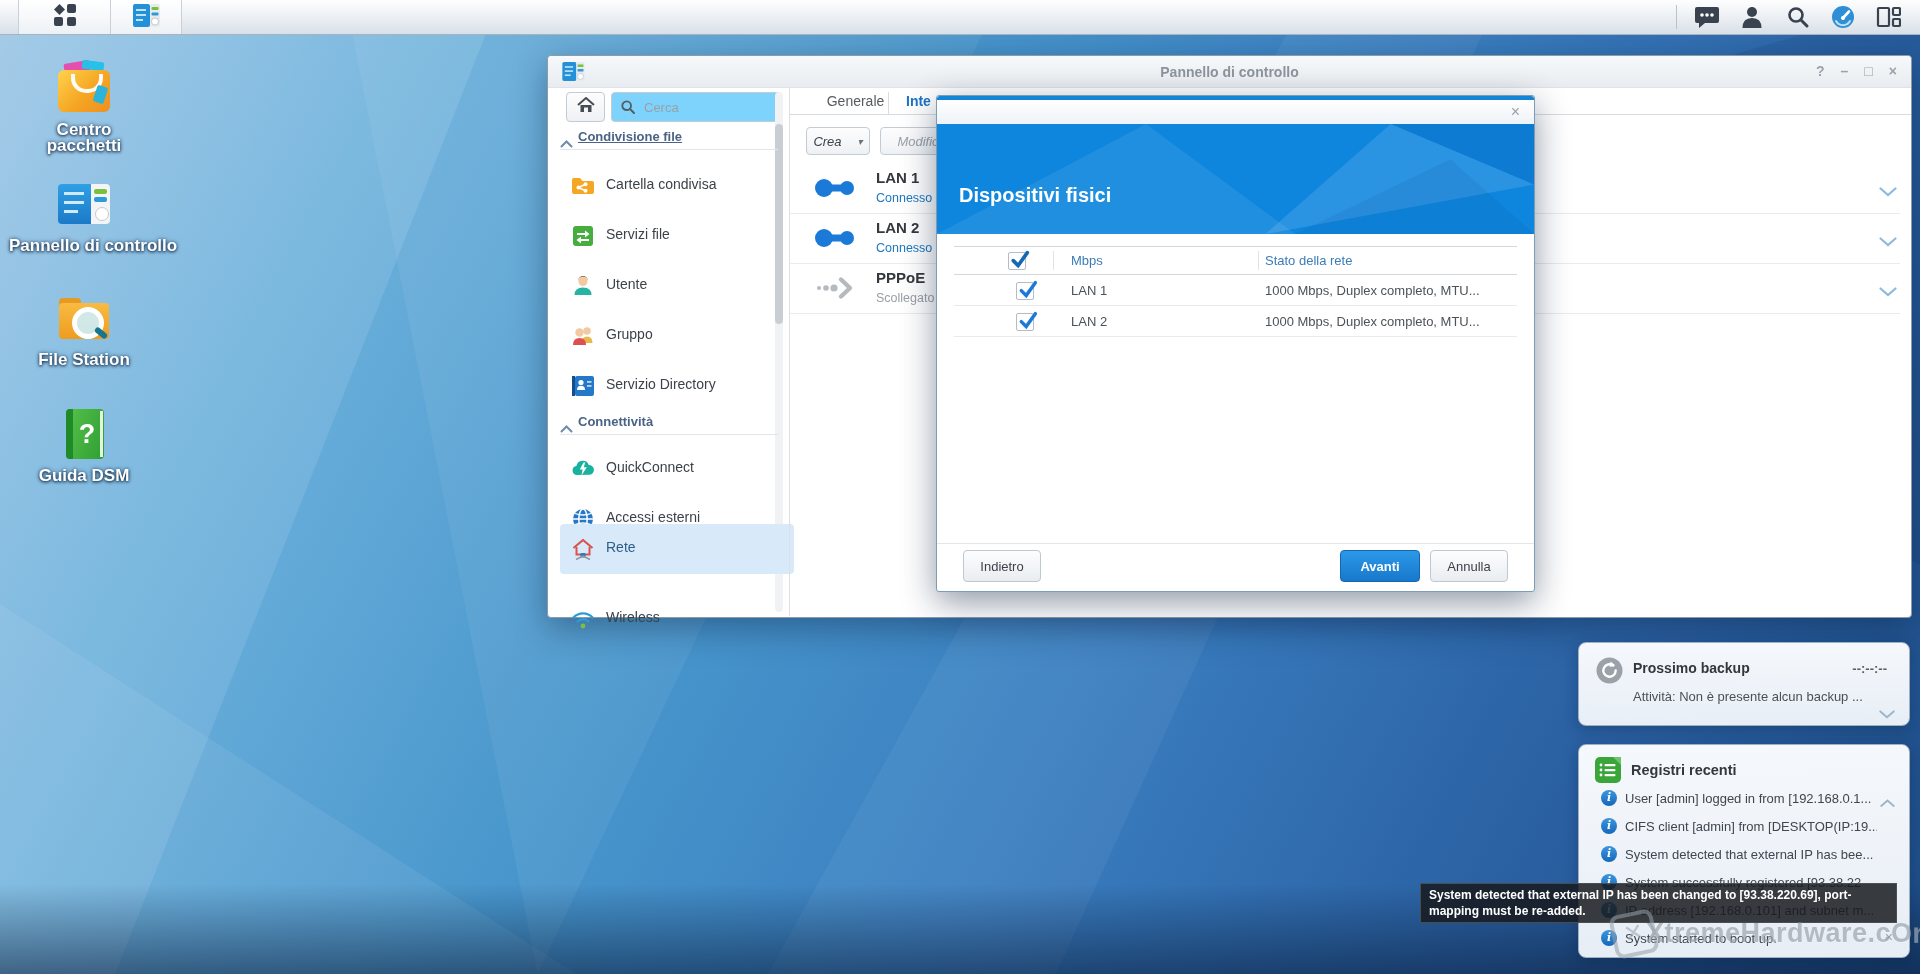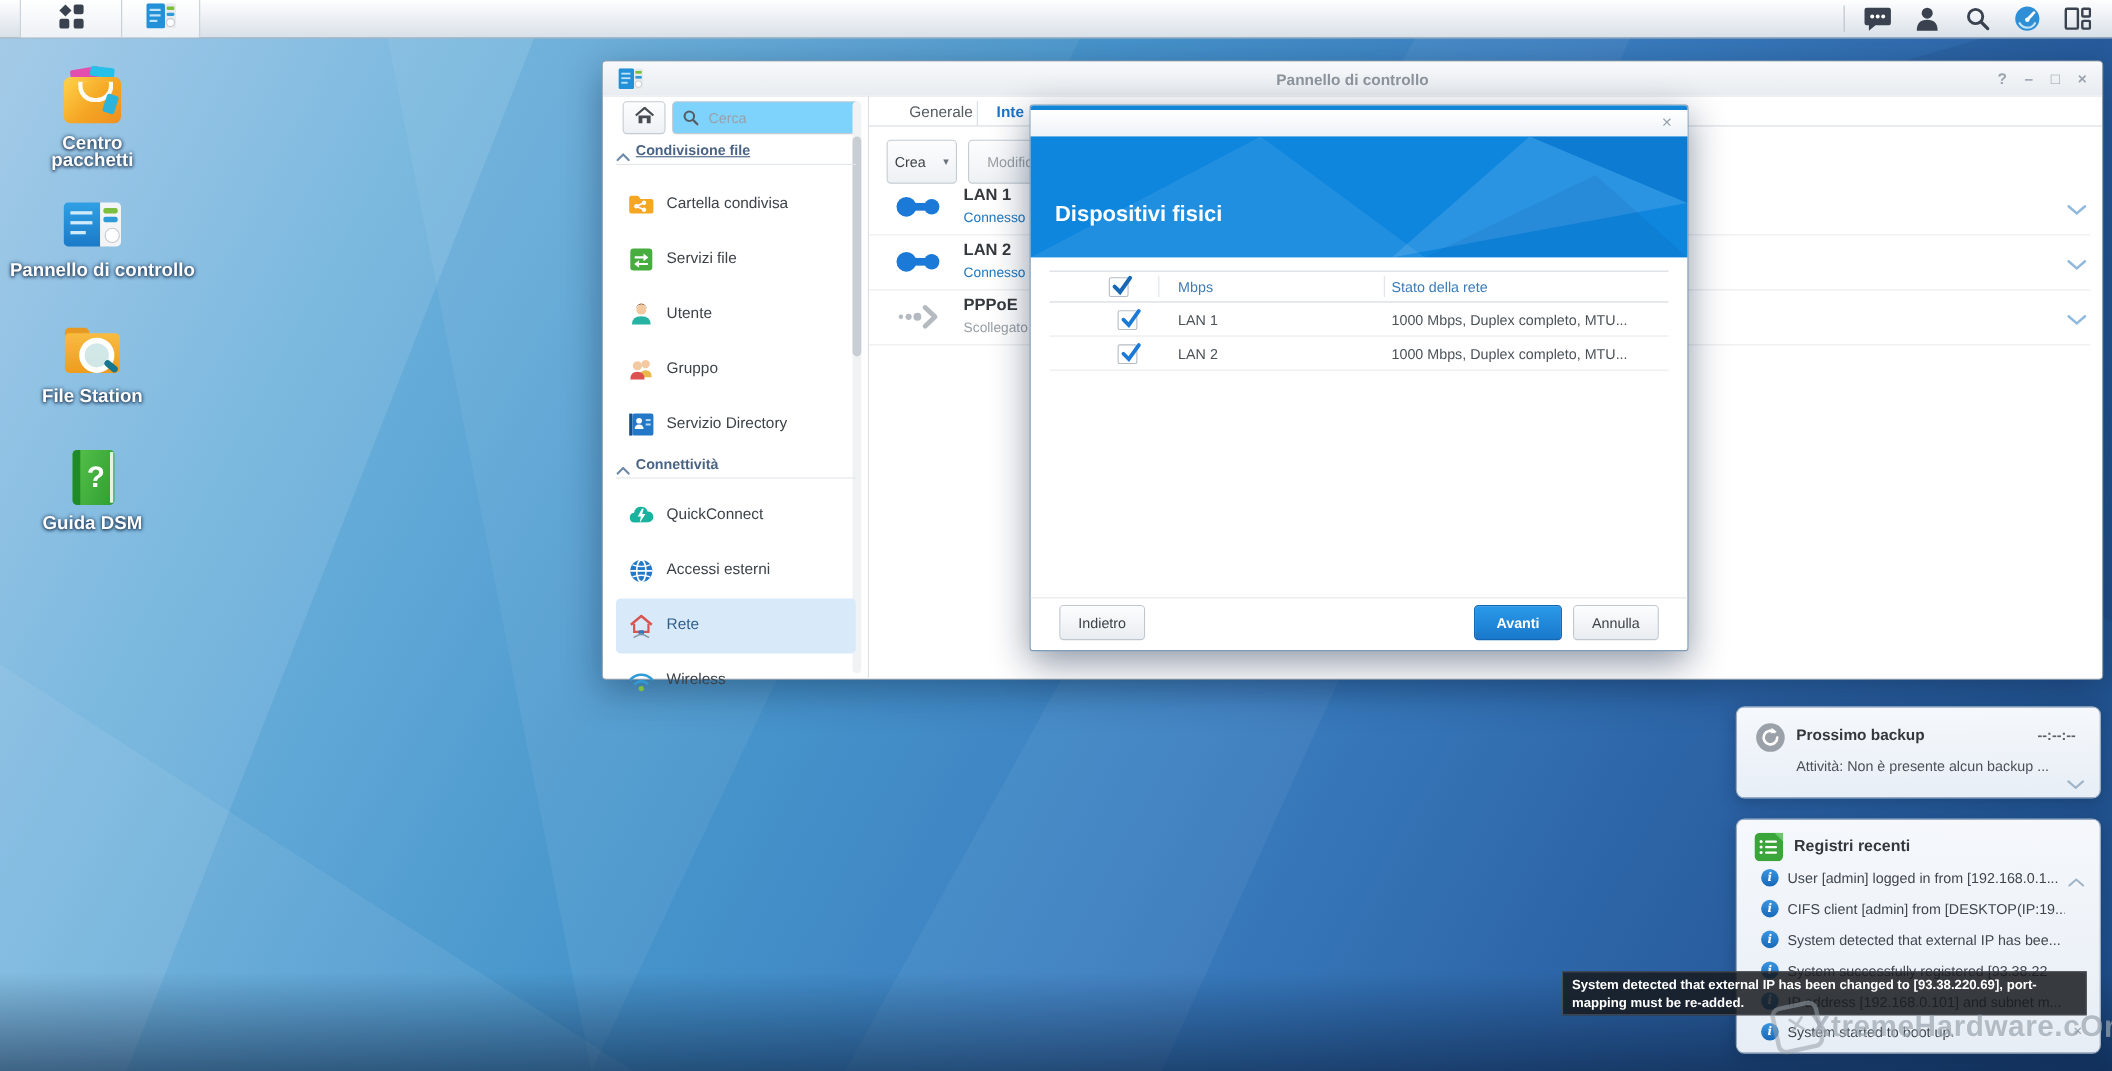--- a/index.html
+++ b/index.html
@@ -40,23 +40,23 @@
   .sb-section{position:absolute;left:30px;font-size:13px;font-weight:bold;color:#4a6385;}
   .sb-sep{position:absolute;left:12px;width:218px;height:1px;background:#e2e5e9;}
   .sb-item{position:absolute;left:12px;width:218px;height:50px;}
   .sb-item .ic{position:absolute;left:10px;top:12px;}
   .sb-item .lb{position:absolute;left:46px;top:15px;font-size:14px;color:#3c4248;}
   .sb-item.sel{background:#d8eafa;border-radius:4px;}
   .sb-item.sel .lb{color:#2f5d8a;}
   .vsep{position:absolute;left:241px;top:31px;width:1px;height:529px;background:#dcdfe3;}
   .tab-lb{position:absolute;top:37px;font-size:14px;color:#565b60;}
   .tab-lb.active{color:#1d74c8;font-weight:bold;}
-  .toolbtn{position:absolute;height:40px;border:1px solid #c3cbd3;border-radius:4px;
+  .toolbtn{position:absolute;height:28px;border:1px solid #c3cbd3;border-radius:4px;
      background:linear-gradient(#fdfdfe,#eef1f4);font-size:13px;color:#3c4248;
-     display:flex;align-items:center;justify-content:center;gap:16px;}
+     display:flex;align-items:center;justify-content:center;gap:16px;font-style:italic;}
   .row-sep{position:absolute;height:1px;background:#e9ebed;}
   .if-name{position:absolute;font-size:15px;font-weight:bold;color:#35393d;}
   .if-status{position:absolute;font-size:12.5px;}
   .st-on{color:#2079c0;} .st-off{color:#9aa0a6;}
   
   .dialog{left:936px;top:95px;width:597px;height:495px;background:#fff;border:1px solid #7d9cb8;
      border-radius:3px;box-shadow:0 10px 34px rgba(5,25,55,.45);z-index:20;}
   .dlg-strip{position:absolute;left:0;top:0;right:0;height:4px;background:#1285d6;border-radius:3px 3px 0 0;}
   .dlg-tb{position:absolute;left:0;top:4px;right:0;height:24px;background:linear-gradient(#ffffff,#eef3f8);}
   .dlg-title{position:absolute;left:0;right:0;top:5px;text-align:center;font-size:14px;font-weight:bold;color:#0d6cc0;}
@@ -350,21 +350,21 @@
         <svg width="26" height="26" viewBox="0 0 26 26">
             <circle cx="13" cy="13" r="10" fill="#2478c8"></circle>
             <ellipse cx="13" cy="13" rx="4.2" ry="10" fill="none" stroke="#fff" stroke-width="1.5"></ellipse>
             <line x1="3" y1="13" x2="23" y2="13" stroke="#fff" stroke-width="1.5"></line>
             <path d="M5 7.5 Q13 10.5 21 7.5" stroke="#fff" stroke-width="1.3" fill="none"></path>
             <path d="M5 18.5 Q13 15.5 21 18.5" stroke="#fff" stroke-width="1.3" fill="none"></path>
           </svg>
       </span>
       <span class="lb">Accessi esterni</span>
     </div>
-    <div class="sb-item sel" style="top:488px;">
+    <div class="sb-item sel" style="top:468px;padding-left:16px;">
       <span class="ic">
         <svg width="26" height="26" viewBox="0 0 26 26">
             <path d="M3.5 12 L13 4 L22.5 12" stroke="#d9534f" stroke-width="2.2" fill="none" stroke-linejoin="round"></path>
             <path d="M6.5 11 V18.5 H19.5 V11" stroke="#d9534f" stroke-width="2" fill="none"></path>
             <rect x="10.5" y="17" width="5" height="4.5" rx="1" fill="#2e7abf"></rect>
             <line x1="6" y1="23.5" x2="13" y2="20" stroke="#8b97a3" stroke-width="1.4"></line>
             <line x1="20" y1="23.5" x2="13" y2="20" stroke="#8b97a3" stroke-width="1.4"></line>
           </svg>
       </span>
       <span class="lb">Rete</span>

